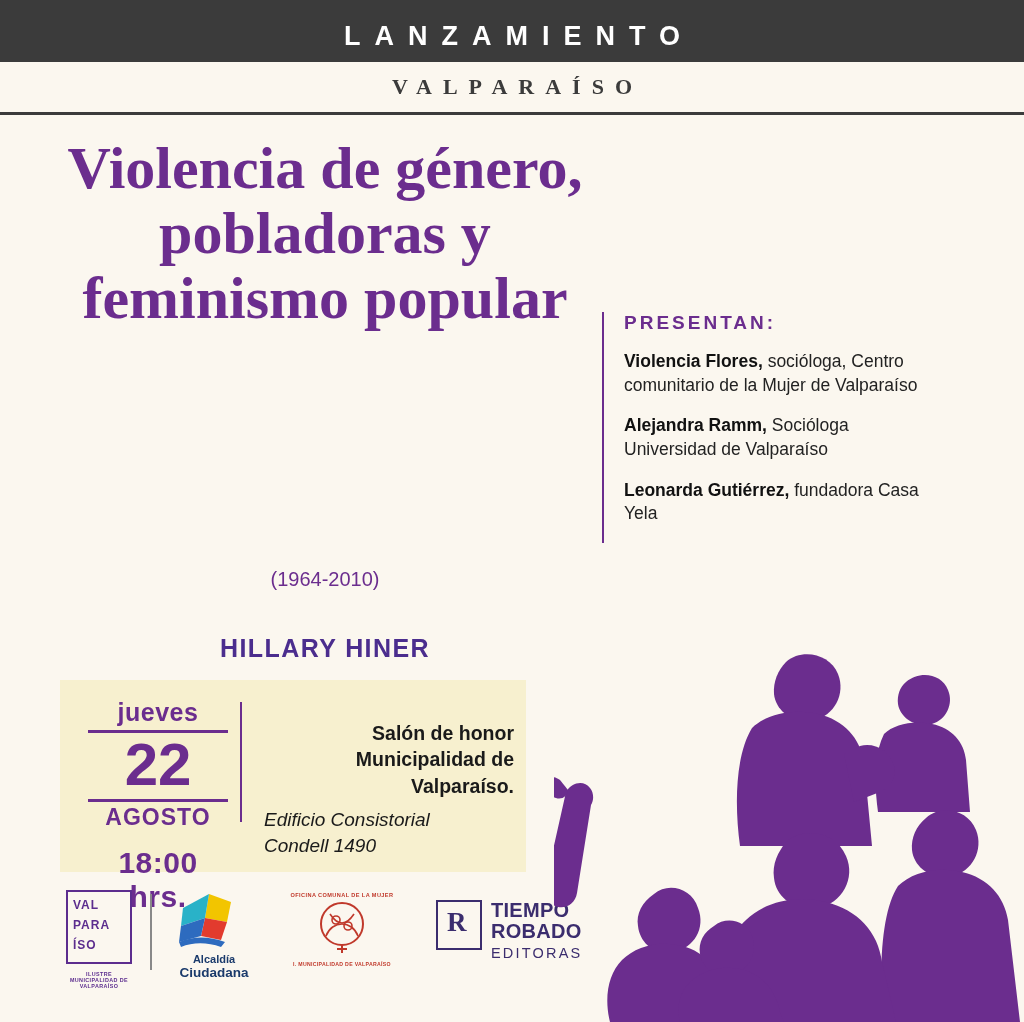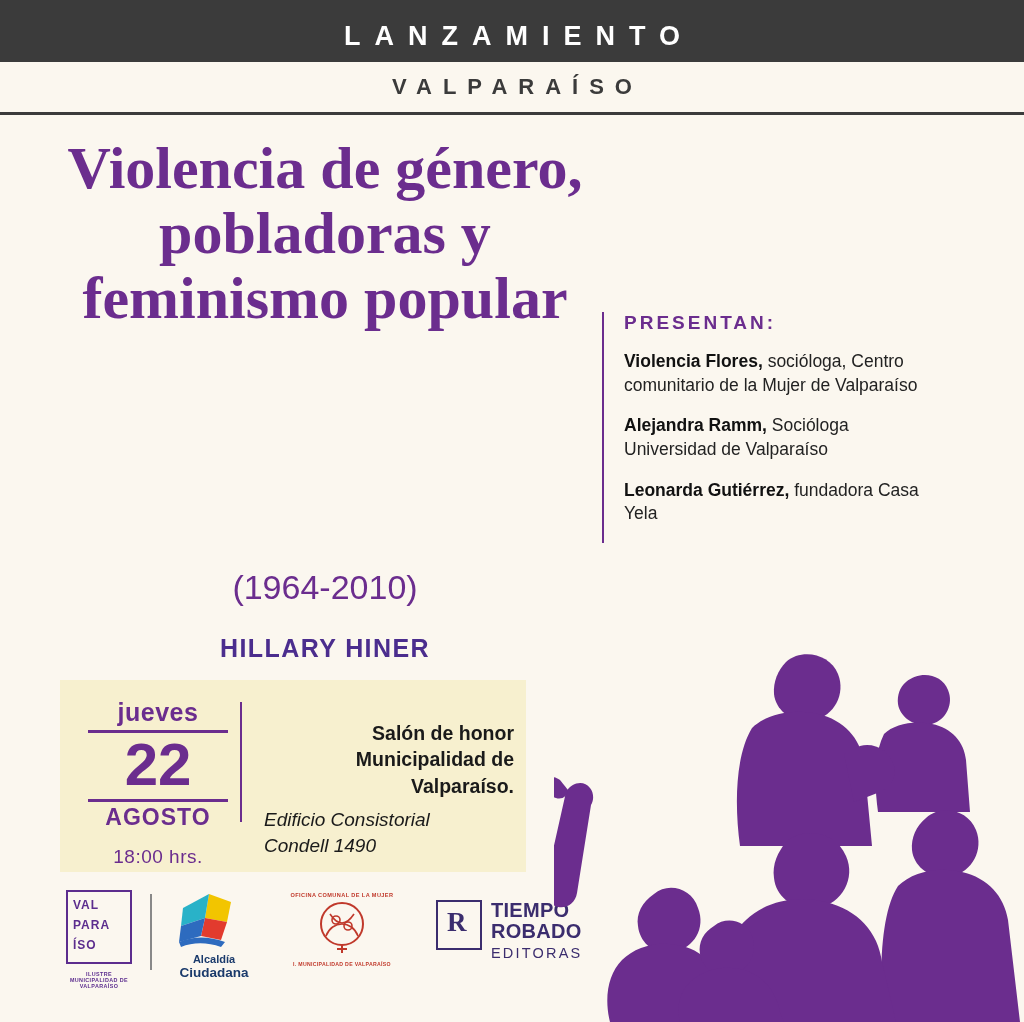--- a/index.html
+++ b/index.html
@@ -43,20 +43,21 @@
   .subheader-bar {
     position: absolute;
     top: 62px; left: 0;
     width: 1024px;
     height: 50px;
     background: #fbf7ef;
     border-bottom: 3px solid #3b3b3b;
     display: flex;
     align-items: center;
     justify-content: center;
+    font-family: Liberation Serif, serif;
   }
   .subheader-bar .subtitle {
     color: #3b3b3b;
     font-size: 22px;
     font-weight: bold;
     letter-spacing: 11px;
     text-indent: 11px;
   }
 
   
@@ -83,21 +84,21 @@
     line-height: 1.25;
     font-weight: normal;
   }
   .book-years {
     position: absolute;
     top: 568px;
     left: 60px;
     width: 530px;
     text-align: center;
     color: #6b2d8e;
-    font-size: 34px;
+    font-size: 20px;
   }
   .author {
     position: absolute;
     top: 634px;
     left: 60px;
     width: 530px;
     text-align: center;
     color: #4b2d8e;
     font-size: 25px;
     font-weight: bold;
@@ -165,22 +166,22 @@
     border-bottom: 3px solid #6b2d8e;
     margin: 3px 0 2px 0;
     padding: 2px 0 4px 0;
   }
   .date-left .month {
     font-size: 23px;
     font-weight: bold;
     letter-spacing: 1px;
   }
   .date-left .hour {
-    font-size: 19px;
-    font-weight: normal;
+    font-size: 30px;
+    font-weight: bold;
     margin-top: 15px;
     letter-spacing: 0.5px;
   }
   .date-divider {
     position: absolute;
     top: 22px;
     left: 180px;
     width: 0;
     height: 120px;
     border-left: 2px solid #6b2d8e;

